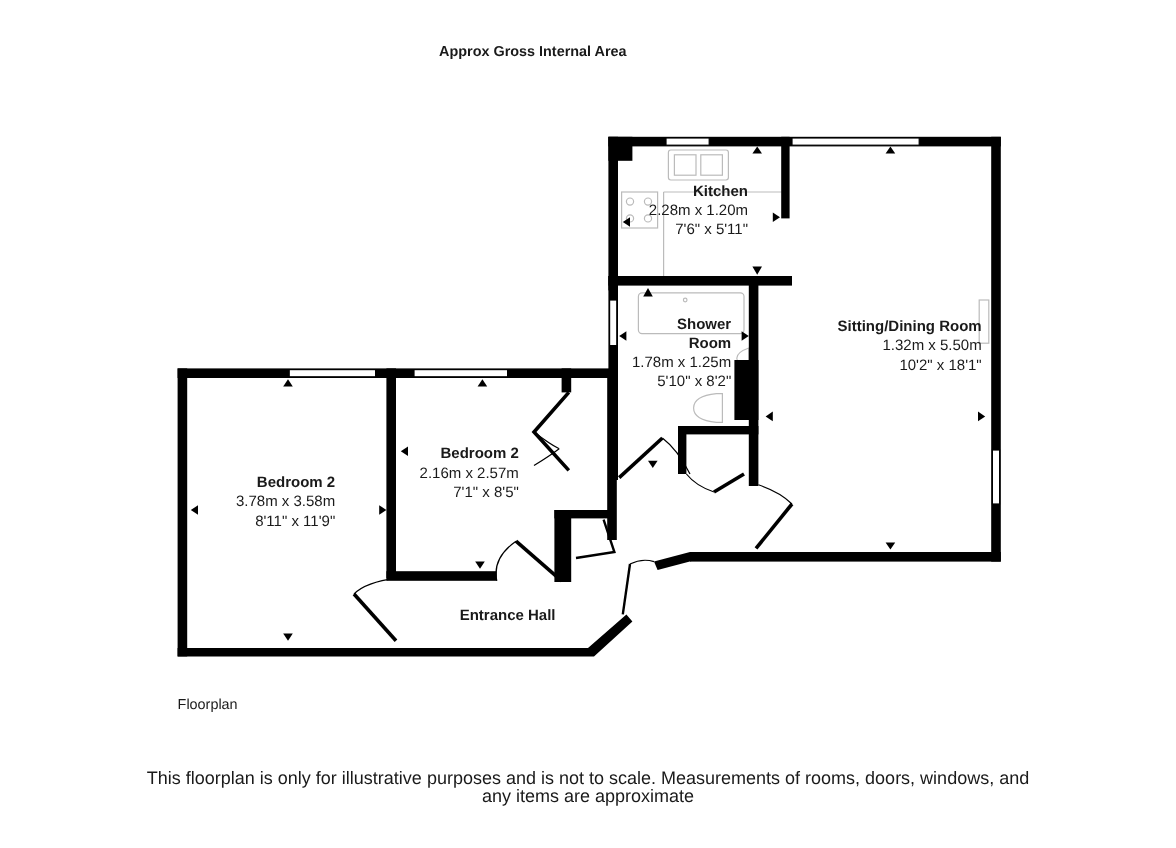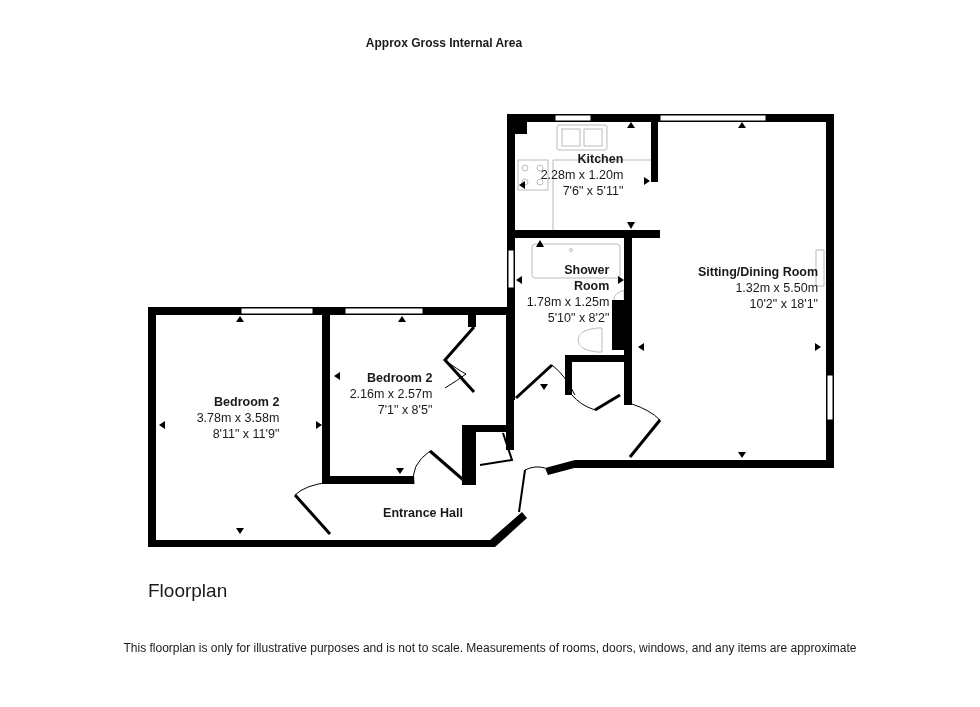--- a/index.html
+++ b/index.html
@@ -2,22 +2,22 @@
 <html><head>
 <meta charset="utf-8">
 <style>
   html, body { margin: 0; padding: 0; background: #ffffff; }
   body { width: 980px; height: 707px; position: relative; overflow: hidden; font-family: "Liberation Sans", sans-serif; color: #1a1a1a; }
   .header { position: absolute; left: 0; width: 888px; top: 36px; text-align: center; font-weight: bold; font-size: 12px; line-height: 15px; }
   .plan { position: absolute; left: 0; top: 0; }
   .room-label { position: absolute; text-align: right; font-size: 12.5px; line-height: 16px; white-space: nowrap; transform: translateX(-50%); }
   .room-label .name { font-weight: bold; display: block; }
   .room-label .dim { display: block; }
-  .floor-title { position: absolute; left: 148px; top: 580px; font-size: 19px; }
-  .disclaimer { position: absolute; left: 120px; width: 740px; top: 641px; text-align: center; font-size: 12px; line-height: 15px; }
+  .floor-title { position: absolute; left: 148px; top: 580px; font-size: 12px; }
+  .disclaimer { position: absolute; left: 120px; width: 740px; top: 641px; text-align: center; font-size: 15px; line-height: 15px; }
 </style>
 </head>
 <body>
 
 <div class="header">
   <div>Approx Gross Internal Area</div>
 </div>
 
 <svg class="plan" width="980" height="707" viewBox="0 0 980 707">
 

